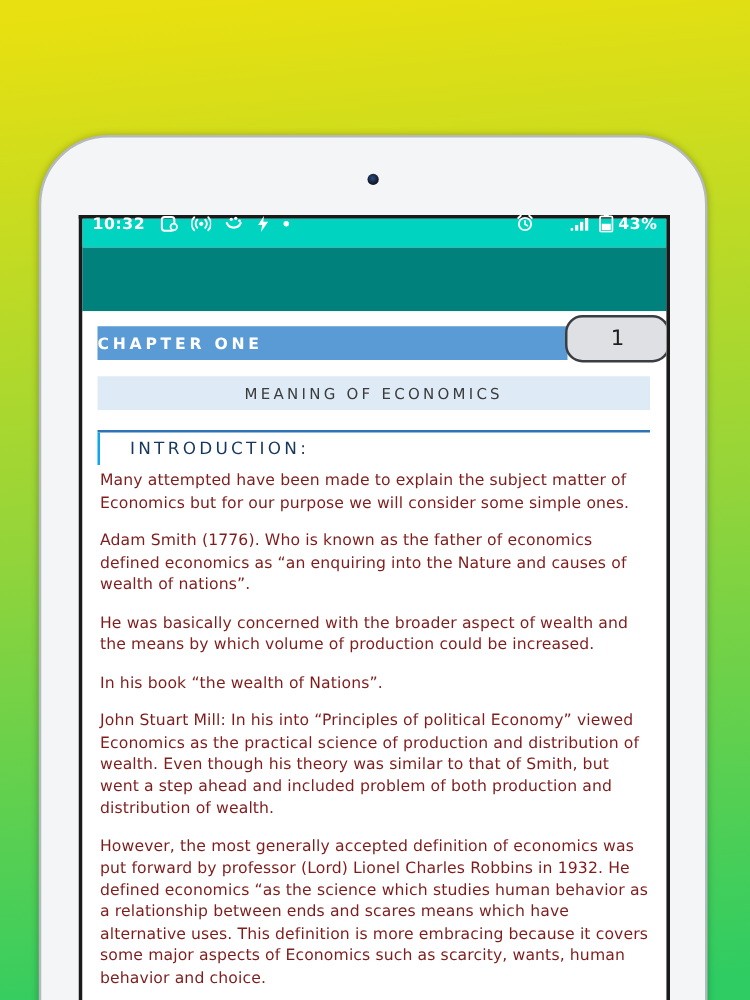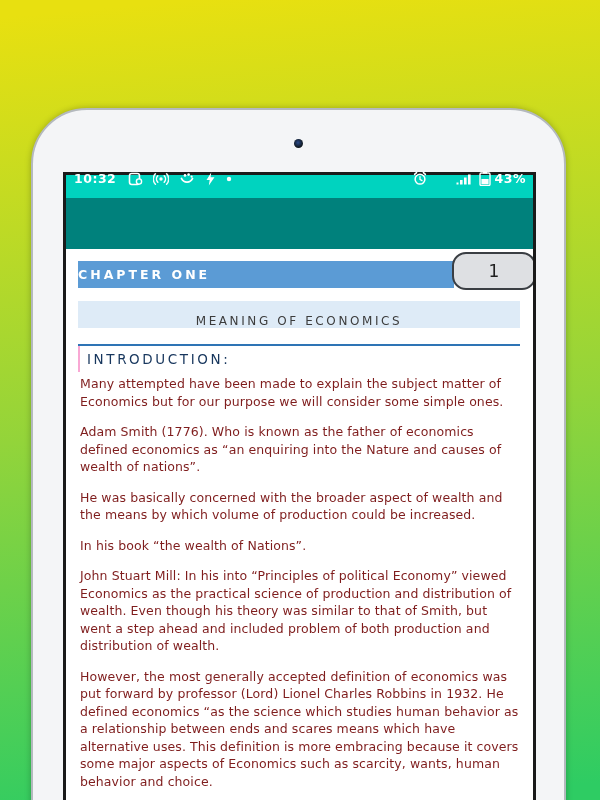--- a/index.html
+++ b/index.html
@@ -96,30 +96,30 @@
     font-size: 17px;
     color: #1f1f1f;
   }
   .subtitle-bar {
     margin: 8px 13px 0 12px;
     height: 27px;
     background: #deebf7;
     color: #3c3c3c;
     font-size: 12px;
     letter-spacing: 2.6px;
-    display: flex; align-items: flex-end; justify-content: center;
+    display: flex; align-items: center; justify-content: center;
   }
   .intro-block {
     margin: 16px 13px 0 12px;
     border-top: 2px solid #2e74b5;
   }
   .intro-heading {
     display: inline-block;
-    border-left: 2px solid #f9a8d4;
-    padding: 5px 10px 5px 7px;
+    border-left: 2px solid #0ea5e9;
+    padding: 5px 10px 5px 24px;
     color: #17365d;
     font-size: 13.5px;
     letter-spacing: 2.6px;
   }
   .body-text { padding: 3px 12px 0 14px; }
   .body-text p {
     font-size: 12.5px;
     line-height: 1.4;
     letter-spacing: 0.1px;
     margin-bottom: 13px;

